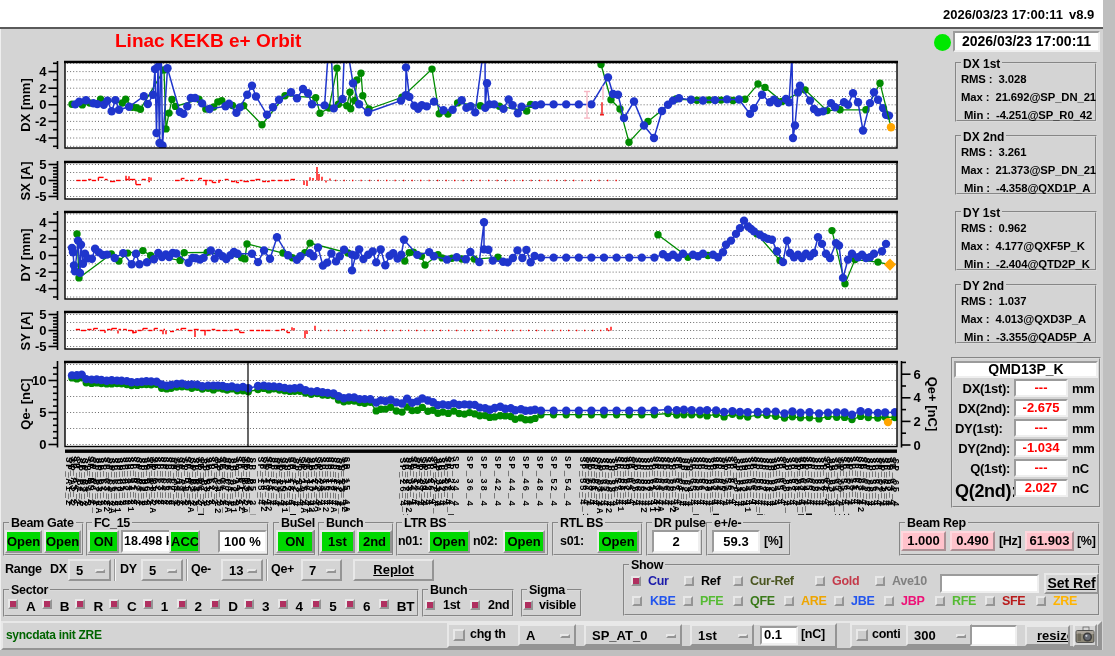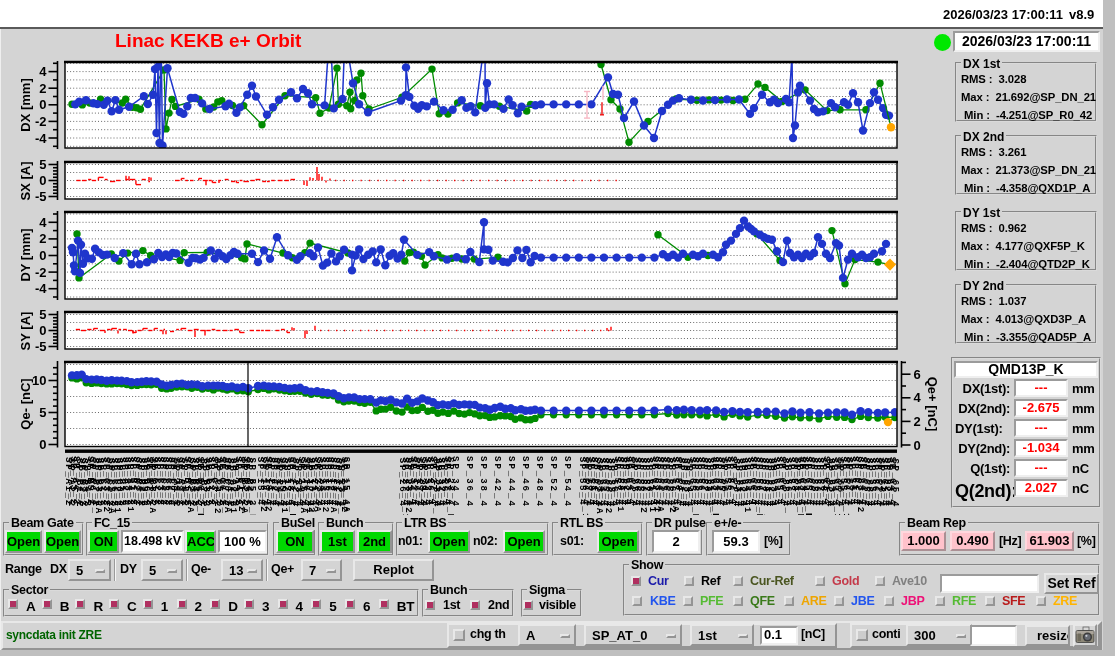--- a/index.html
+++ b/index.html
@@ -5,21 +5,21 @@
 body { font-family:"Liberation Sans", sans-serif; font-weight:bold; background:#bfbfbf; position:relative; }
 .abs { position:absolute; }
 .topbar { left:0; top:0; width:1103px; height:27px; background:#fff; }
 .topbar span { position:absolute; top:7px; font-size:13px; color:#000; }
 .sep { left:0; top:27px; width:1103px; height:2px; background:#5a5a5a; }
 .panel { left:0; top:29px; width:1103px; height:621px; background:#d4d4d4; border-left:1px solid #efefef; }
 .title { left:115px; top:30px; font-size:19px; color:#ff0000; }
 .grp { position:absolute; border:2px groove #dadada; }
 .grp > .lbl { position:absolute; top:-8px; left:4px; background:#d4d4d4; padding:0 2px; font-size:12.5px; letter-spacing:-0.3px; color:#000; white-space:nowrap; }
 .btn { position:absolute; border:2px outset #e8e8e8; background:#00d800; color:#000; font-size:13px; text-align:center; white-space:nowrap; overflow:hidden; }
-.btn.gray { background:#d4d4d4; }
+.btn.gray { background:#d4d4d4;text-decoration:underline; }
 .entry { position:absolute; border:2px inset #efefef; background:#fff; color:#000; font-size:13px; text-align:center; white-space:nowrap; overflow:hidden; }
 .pink { position:absolute; border:2px outset #ffd7dd; background:#ffc2cb; color:#000; font-size:13px; text-align:center; }
 .cb { position:absolute; width:10px; height:10px; border:2px outset #e8e8e8; background:#b03060; }
 .cb.off { background:#cccccc; }
 .lab { position:absolute; font-size:12.5px; color:#000; white-space:nowrap; letter-spacing:-0.3px; }
 .menu { position:absolute; border:2px outset #e8e8e8; background:#d4d4d4; color:#000; font-size:13px; }
 .menu .v { position:absolute; left:6px; top:2px; }
 .menu .ind { position:absolute; right:4px; top:8px; width:10px; height:4px; border:2px outset #e8e8e8; background:#d4d4d4; }
 .statbox { position:absolute; left:955px; width:142px; height:60px; border:2px groove #dadada; }
 .statbox .t { position:absolute; top:-7px; left:4px; background:#d4d4d4; padding:0 2px; font-size:12px; }
@@ -1355,21 +1355,21 @@
 <div class="grp" style="left:3px;top:522px;width:81px;height:34px;">
     <div class="lbl">Beam Gate</div>
   </div>
 <div class="btn" style="left:5px;top:530px;width:37px;height:23px;line-height:19px;">Open</div>
 <div class="btn" style="left:44px;top:530px;width:37px;height:23px;line-height:19px;">Open</div>
 <div class="grp" style="left:86px;top:522px;width:183px;height:34px;">
     <div class="lbl">FC_15</div>
   </div>
 <div class="btn" style="left:88px;top:530px;width:31px;height:23px;line-height:19px;">ON</div>
 <div class="entry" style="left:121px;top:530px;width:63px;height:23px;line-height:19px;font-size:12.5px;">18.498 kV</div>
-<div class="btn" style="left:185px;top:530px;width:31px;height:23px;line-height:19px;">ACC</div>
+<div class="btn" style="left:169px;top:530px;width:31px;height:23px;line-height:19px;">ACC</div>
 <div class="entry" style="left:218px;top:530px;width:49px;height:23px;line-height:19px;">100 %</div>
 <div class="grp" style="left:273px;top:522px;width:43px;height:34px;">
     <div class="lbl">BuSel</div>
   </div>
 <div class="btn" style="left:276px;top:530px;width:38px;height:23px;line-height:19px;">ON</div>
 <div class="grp" style="left:318px;top:522px;width:76px;height:34px;">
     <div class="lbl">Bunch</div>
   </div>
 <div class="btn" style="left:320px;top:530px;width:35px;height:23px;line-height:19px;">1st</div>
 <div class="btn" style="left:357px;top:530px;width:35px;height:23px;line-height:19px;">2nd</div>

